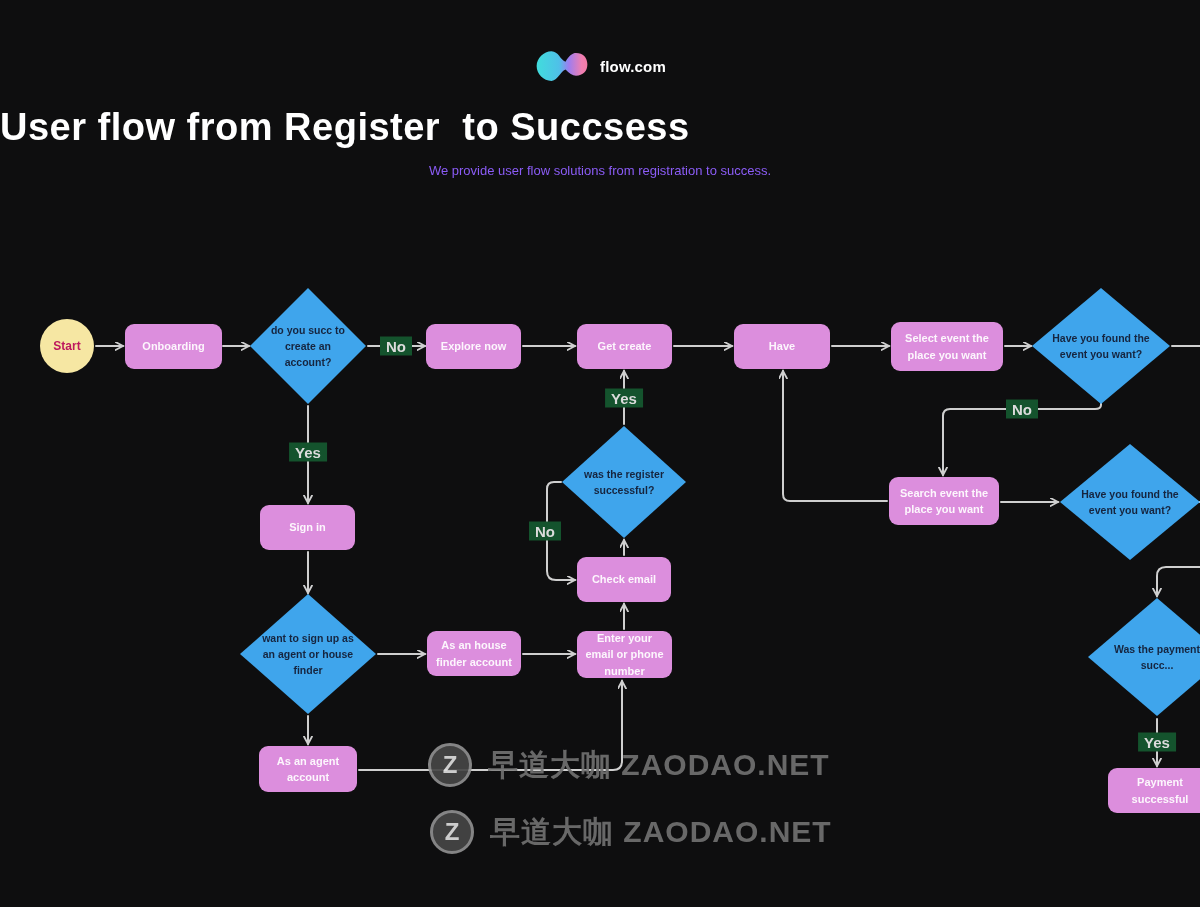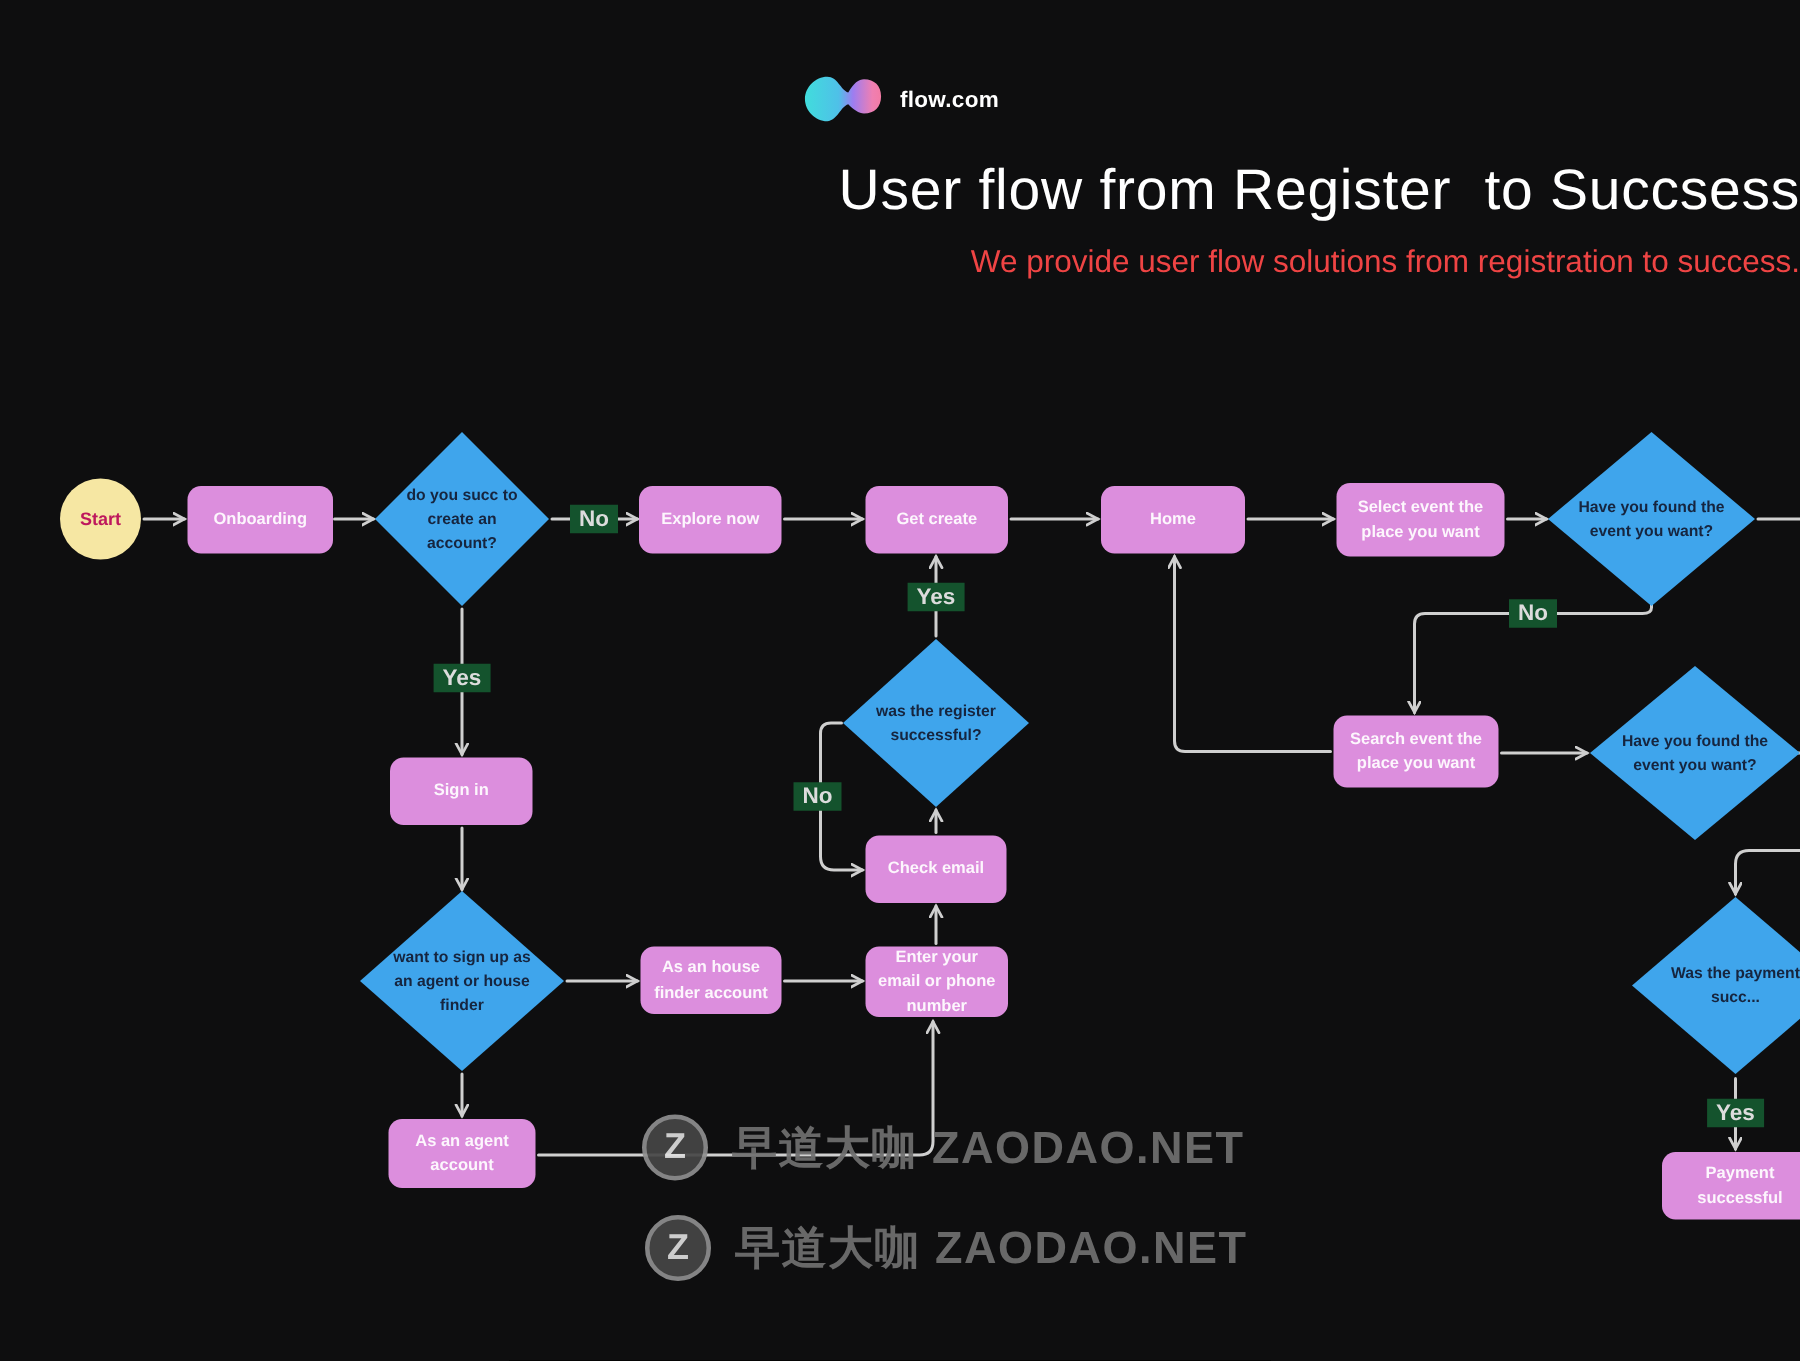--- a/index.html
+++ b/index.html
@@ -3,23 +3,23 @@
 <meta charset="utf-8">
 <style>
   html,body{margin:0;padding:0;background:#000;}
   #stage{
     position:relative;width:1200px;height:907px;overflow:hidden;
     background:#0e0e0f;font-family:"Liberation Sans",sans-serif;
   }
   
   .brand-row{position:absolute;top:48px;left:0;width:100%;display:flex;align-items:center;justify-content:center;gap:10px;}
   .brand-text{color:#ffffff;font-size:15px;font-weight:700;letter-spacing:.2px;}
-  .title{position:absolute;top:106px;left:0;width:100%;text-align:right;color:#ffffff;
-         font-size:38px;font-weight:400;white-space:pre-wrap;letter-spacing:.5px;}
-  .subtitle{position:absolute;top:163px;left:0;width:100%;text-align:right;color:#ef4444;font-size:21px;}
+  .title{position:absolute;top:106px;left:0;width:100%;text-align:left;color:#ffffff;
+         font-size:38px;font-weight:700;white-space:pre-wrap;letter-spacing:.5px;}
+  .subtitle{position:absolute;top:163px;left:0;width:100%;text-align:center;color:#8b5cf6;font-size:13px;}
   
   .pnode{position:absolute;background:#dc8edd;border-radius:9px;display:flex;align-items:center;justify-content:center;
          text-align:center;color:rgba(255,255,255,.92);font-size:11px;font-weight:600;line-height:1.5;
          padding:2px 8px;box-sizing:border-box;}
   .dnode{position:absolute;background:#3fa5ec;clip-path:polygon(50% 0,100% 50%,50% 100%,0 50%);
          display:flex;align-items:center;justify-content:center;text-align:center;
          color:#16253f;font-size:10.5px;font-weight:600;line-height:1.55;}
   .dnode span{max-width:74%;}
   .startnode{position:absolute;background:#f6e7a3;border-radius:50%;display:flex;align-items:center;justify-content:center;
          color:#be185d;font-size:12px;font-weight:600;}
@@ -97,21 +97,21 @@
   <div class="pnode" style="left:125px;top:324px;width:97px;height:45px">
     <span>Onboarding</span>
   </div>
   <div class="pnode" style="left:426px;top:324px;width:95px;height:45px">
     <span>Explore now</span>
   </div>
   <div class="pnode" style="left:577px;top:324px;width:95px;height:45px">
     <span>Get create</span>
   </div>
   <div class="pnode" style="left:734px;top:324px;width:96px;height:45px">
-    <span>Home</span>
+    <span>Have</span>
   </div>
   <div class="pnode" style="left:891px;top:322px;width:112px;height:49px">
     <span>Select event the place you want</span>
   </div>
   <div class="pnode" style="left:889px;top:477px;width:110px;height:48px">
     <span>Search event the place you want</span>
   </div>
   <div class="pnode" style="left:260px;top:505px;width:95px;height:45px">
     <span>Sign in</span>
   </div>

